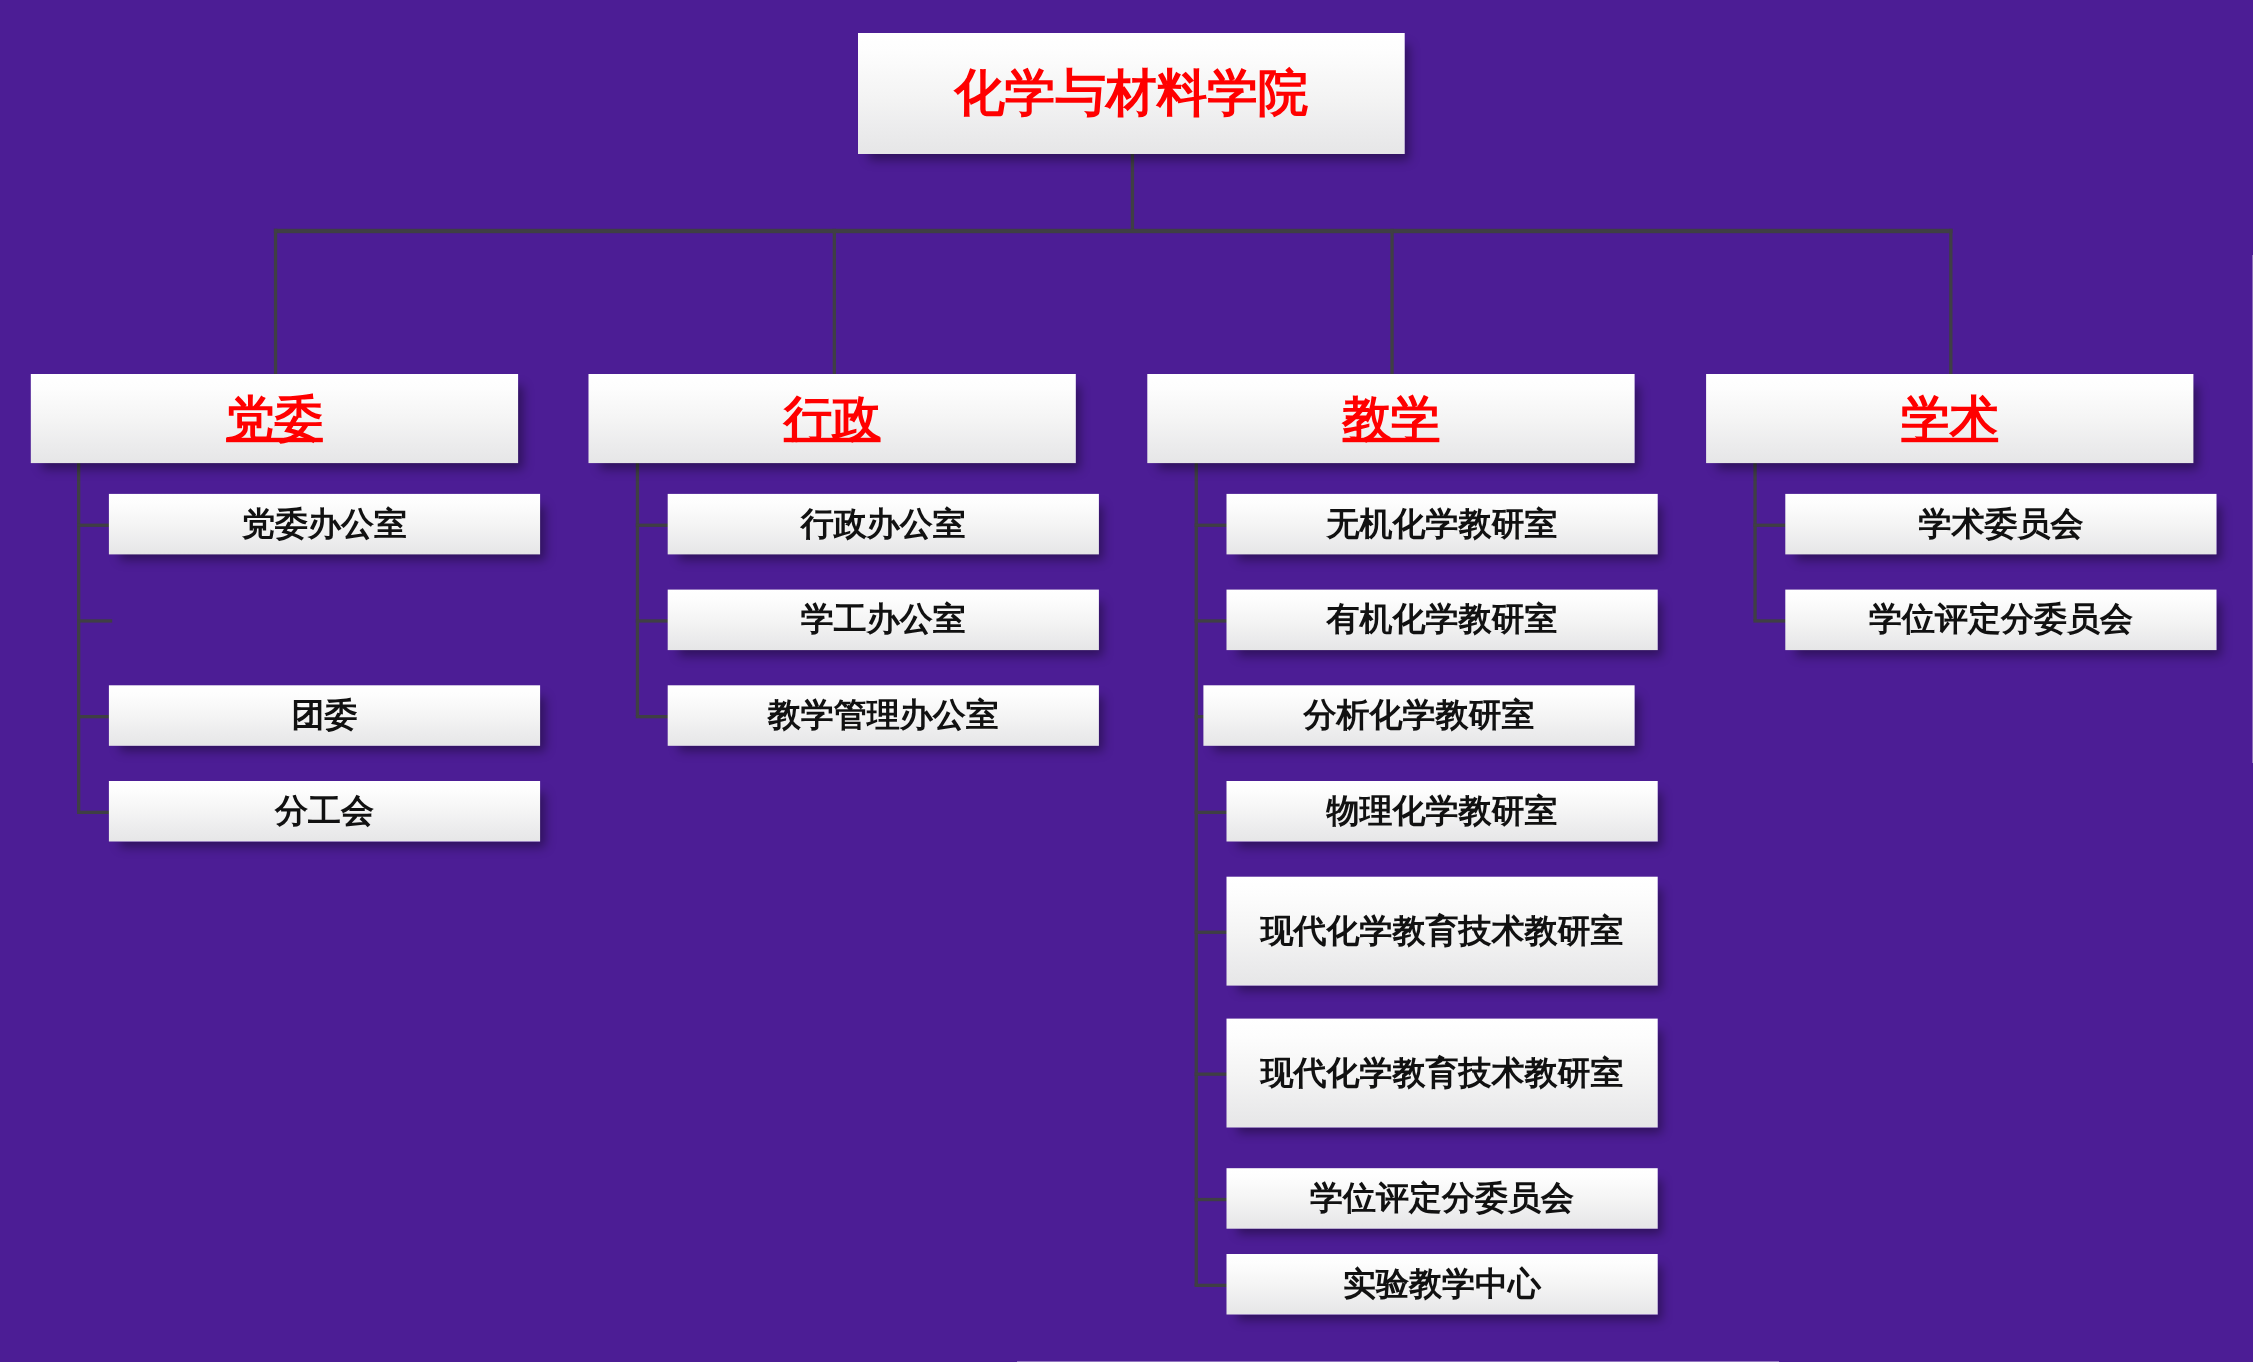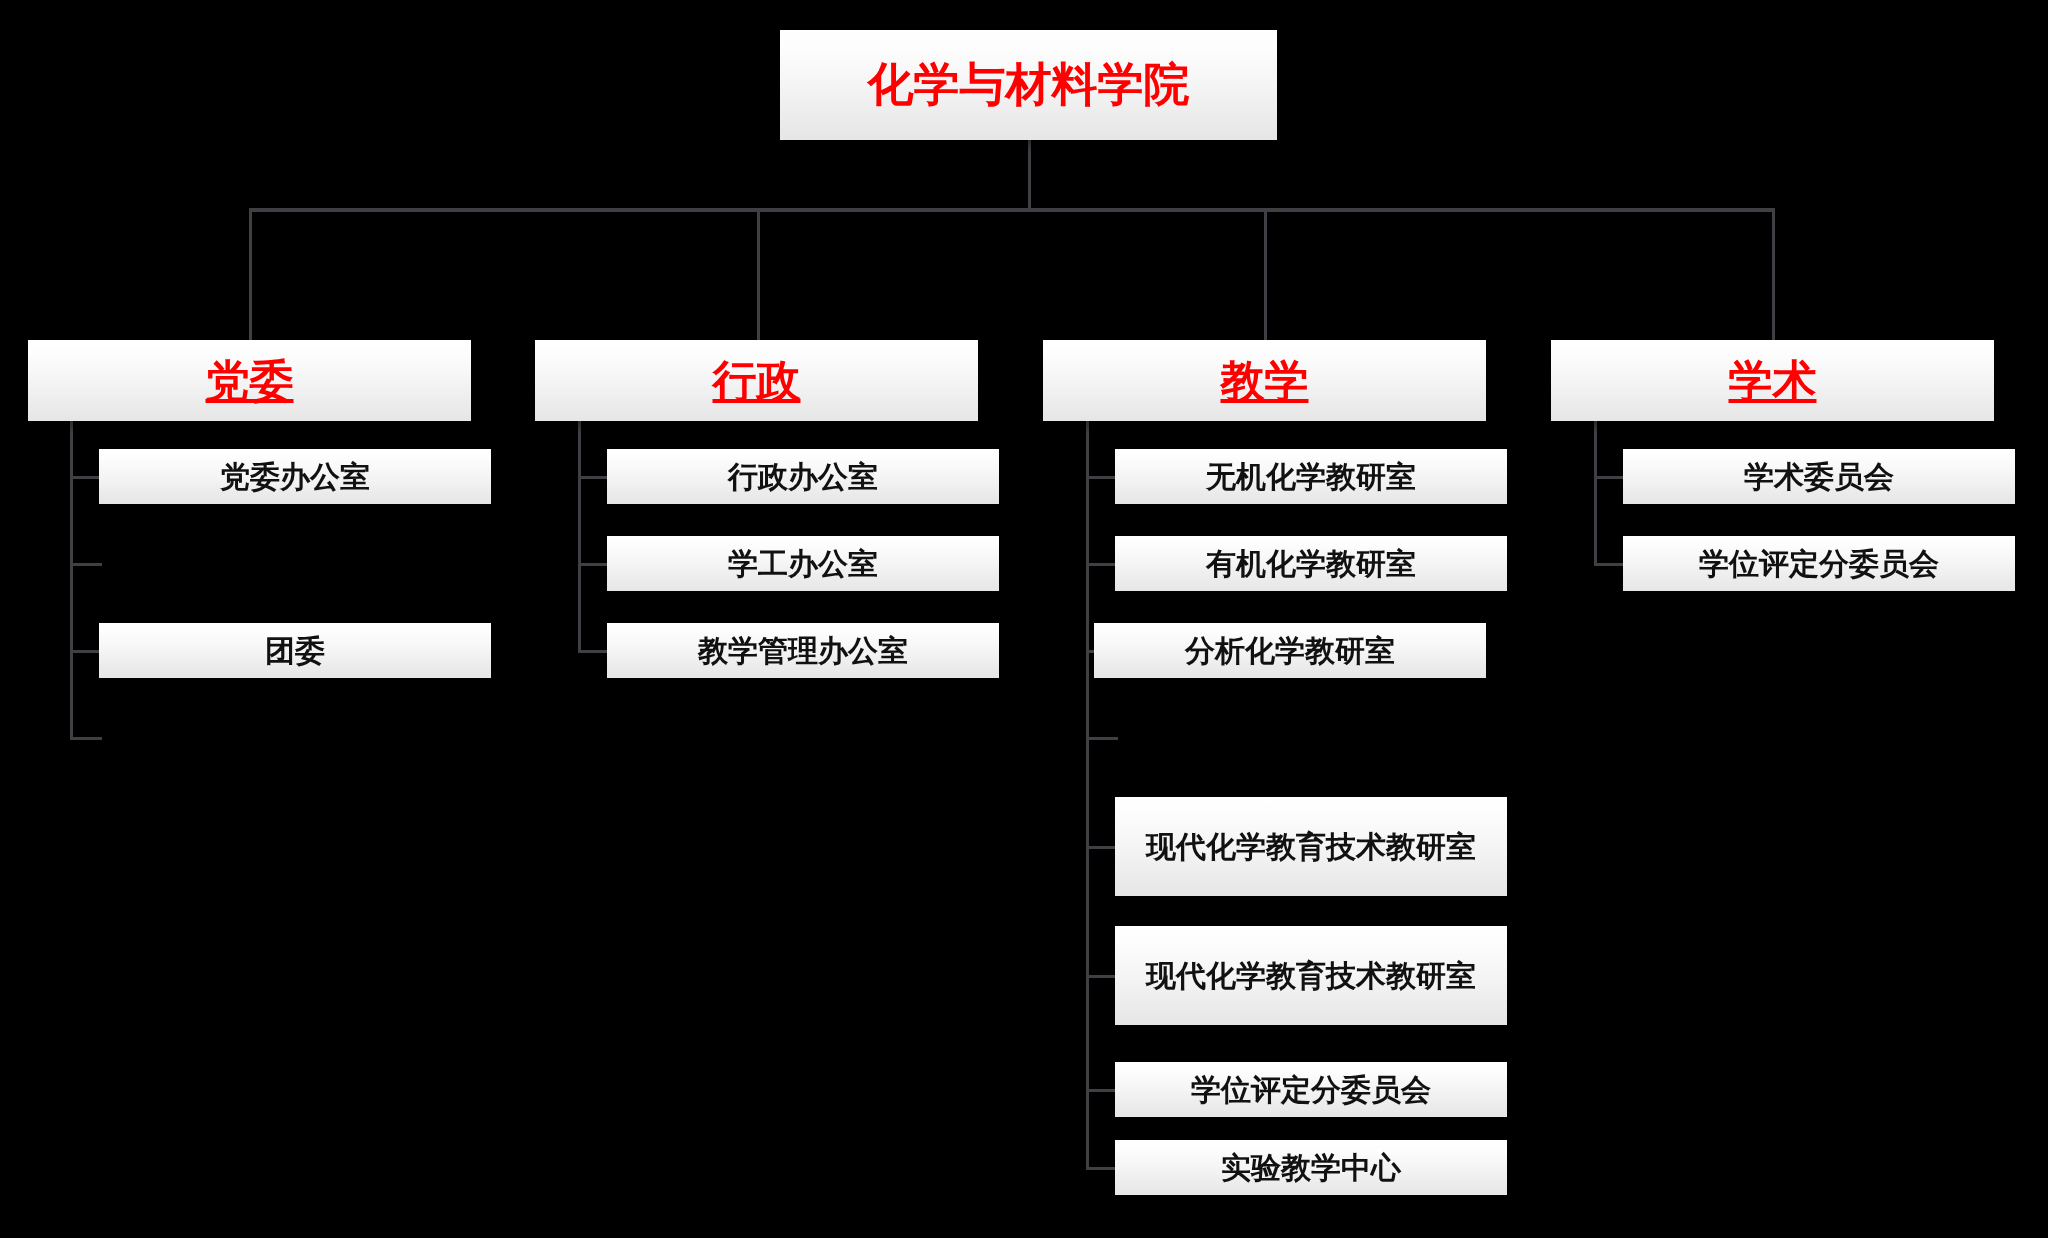--- a/index.html
+++ b/index.html
@@ -8,21 +8,21 @@
     padding: 0;
     background: #ffffff;
   }
   body {
     font-family: "DejaVu Sans", "Liberation Sans", sans-serif;
   }
   #canvas {
     position: relative;
     width: 2048px;
     height: 1238px;
-    background: #000000;
+    background: #4c1d95;
     overflow: hidden;
   }
 
   
   .node {
     position: absolute;
     box-sizing: border-box;
     display: flex;
     align-items: center;
     justify-content: center;
@@ -108,20 +108,23 @@
   <div class="conn h" style="left:70px; top:563px; width:32px;"></div>
   <div class="conn h" style="left:70px; top:650px; width:32px;"></div>
   <div class="conn h" style="left:70px; top:737px; width:32px;"></div>
 
   <div class="node leaf" style="left:99px; top:449px; width:392px; height:55px;">
     <span>党委办公室</span>
   </div>
   <div class="node leaf" style="left:99px; top:623px; width:392px; height:55px;">
     <span>团委</span>
   </div>
+  <div class="node leaf" style="left:99px; top:710px; width:392px; height:55px;">
+    <span>分工会</span>
+  </div>
 
   <div class="conn v" style="left:578px; top:421px; height:230px;"></div>
   <div class="conn h" style="left:578px; top:476px; width:32px;"></div>
   <div class="conn h" style="left:578px; top:563px; width:32px;"></div>
   <div class="conn h" style="left:578px; top:650px; width:32px;"></div>
 
   <div class="node leaf" style="left:607px; top:449px; width:392px; height:55px;">
     <span>行政办公室</span>
   </div>
   <div class="node leaf" style="left:607px; top:536px; width:392px; height:55px;">
@@ -143,20 +146,23 @@
 
   <div class="node leaf" style="left:1115px; top:449px; width:392px; height:55px;">
     <span>无机化学教研室</span>
   </div>
   <div class="node leaf" style="left:1115px; top:536px; width:392px; height:55px;">
     <span>有机化学教研室</span>
   </div>
   <div class="node leaf" style="left:1094px; top:623px; width:392px; height:55px;">
     <span>分析化学教研室</span>
   </div>
+  <div class="node leaf" style="left:1115px; top:710px; width:392px; height:55px;">
+    <span>物理化学教研室</span>
+  </div>
   <div class="node leaf" style="left:1115px; top:797px; width:392px; height:99px;">
     <span>现代化学教育技术教研室</span>
   </div>
   <div class="node leaf" style="left:1115px; top:926px; width:392px; height:99px;">
     <span>现代化学教育技术教研室</span>
   </div>
   <div class="node leaf" style="left:1115px; top:1062px; width:392px; height:55px;">
     <span>学位评定分委员会</span>
   </div>
   <div class="node leaf" style="left:1115px; top:1140px; width:392px; height:55px;">

